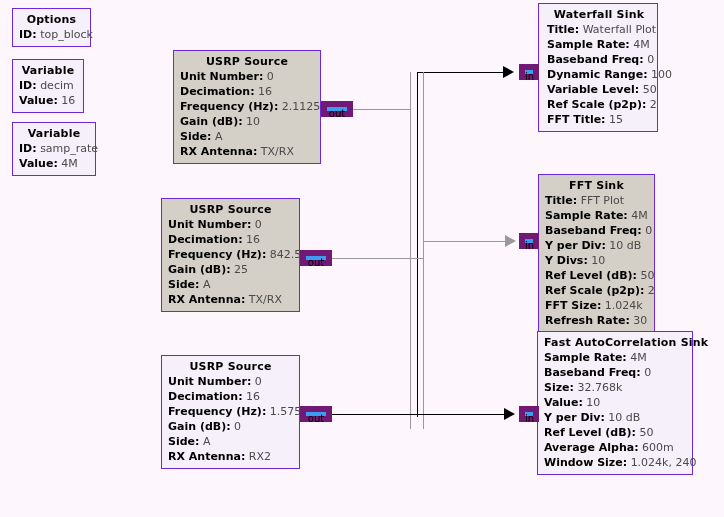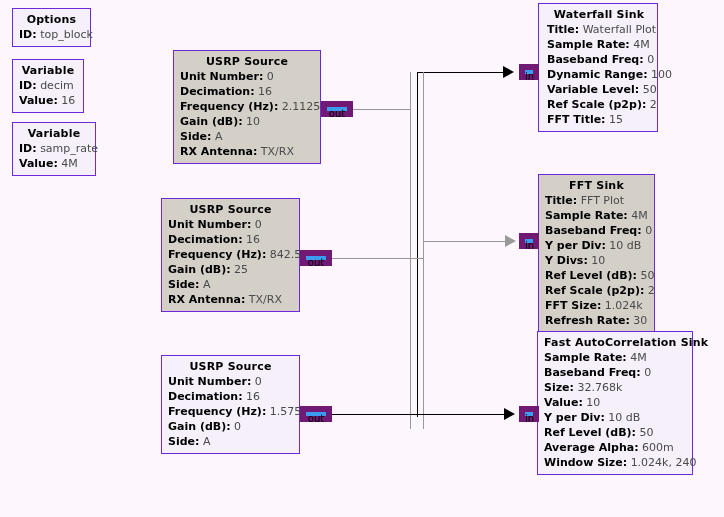--- a/index.html
+++ b/index.html
@@ -141,20 +141,21 @@
   </div>
   <div class="port out" style="left:300px; top:250px;">out</div>
 
   <div class="block" style="left:161px; top:355px; width:139px;">
     <div class="block-title">USRP Source</div>
     <div class="param"><span class="k">Unit Number:</span> <span>0</span></div>
     <div class="param"><span class="k">Decimation:</span> <span>16</span></div>
     <div class="param"><span class="k">Frequency (Hz):</span> <span>1.57542G</span></div>
     <div class="param"><span class="k">Gain (dB):</span> <span>0</span></div>
     <div class="param"><span class="k">Side:</span> <span>A</span></div>
+    <div class="param"><span class="k">RX Antenna:</span> <span>RX2</span></div>
   </div>
   <div class="port out" style="left:300px; top:406px;">out</div>
 
   <div class="port in" style="left:519px; top:64px;">in</div>
   <div class="block" style="left:538px; top:3px; width:120px;padding-left:8px;">
     <div class="block-title">Waterfall Sink</div>
     <div class="param"><span class="k">Title:</span> <span>Waterfall Plot</span></div>
     <div class="param"><span class="k">Sample Rate:</span> <span>4M</span></div>
     <div class="param"><span class="k">Baseband Freq:</span> <span>0</span></div>
     <div class="param"><span class="k">Dynamic Range:</span> <span>100</span></div>

